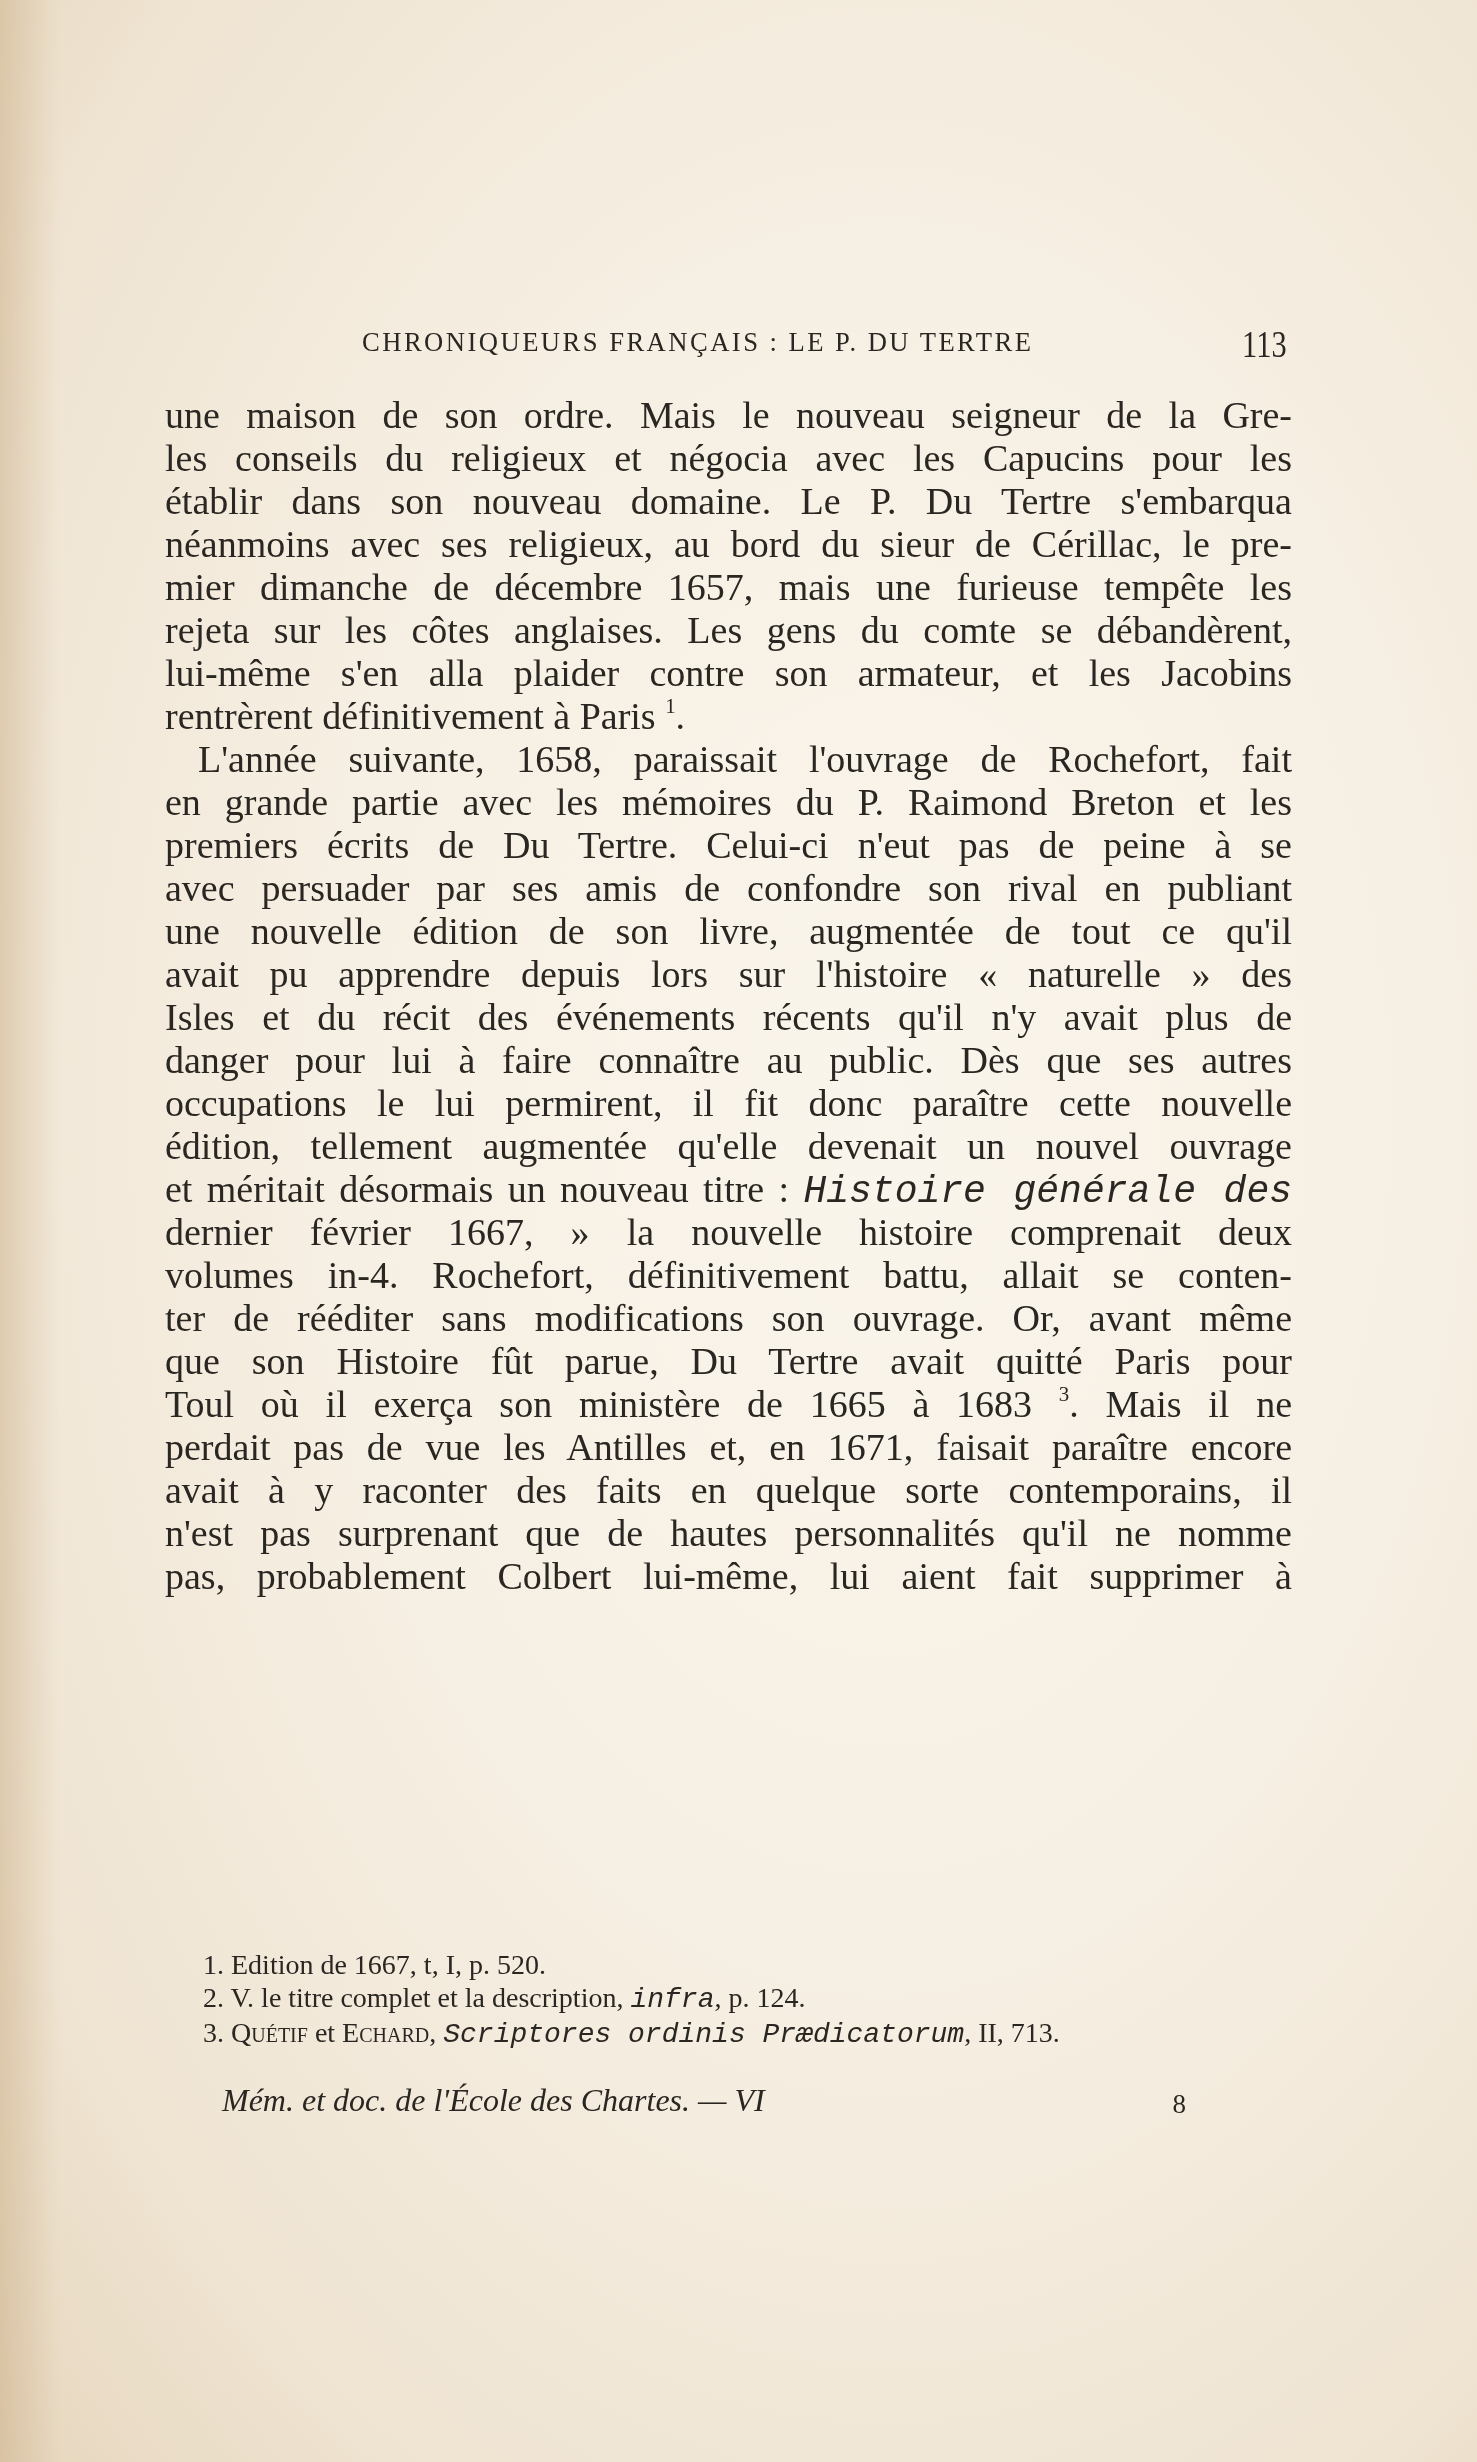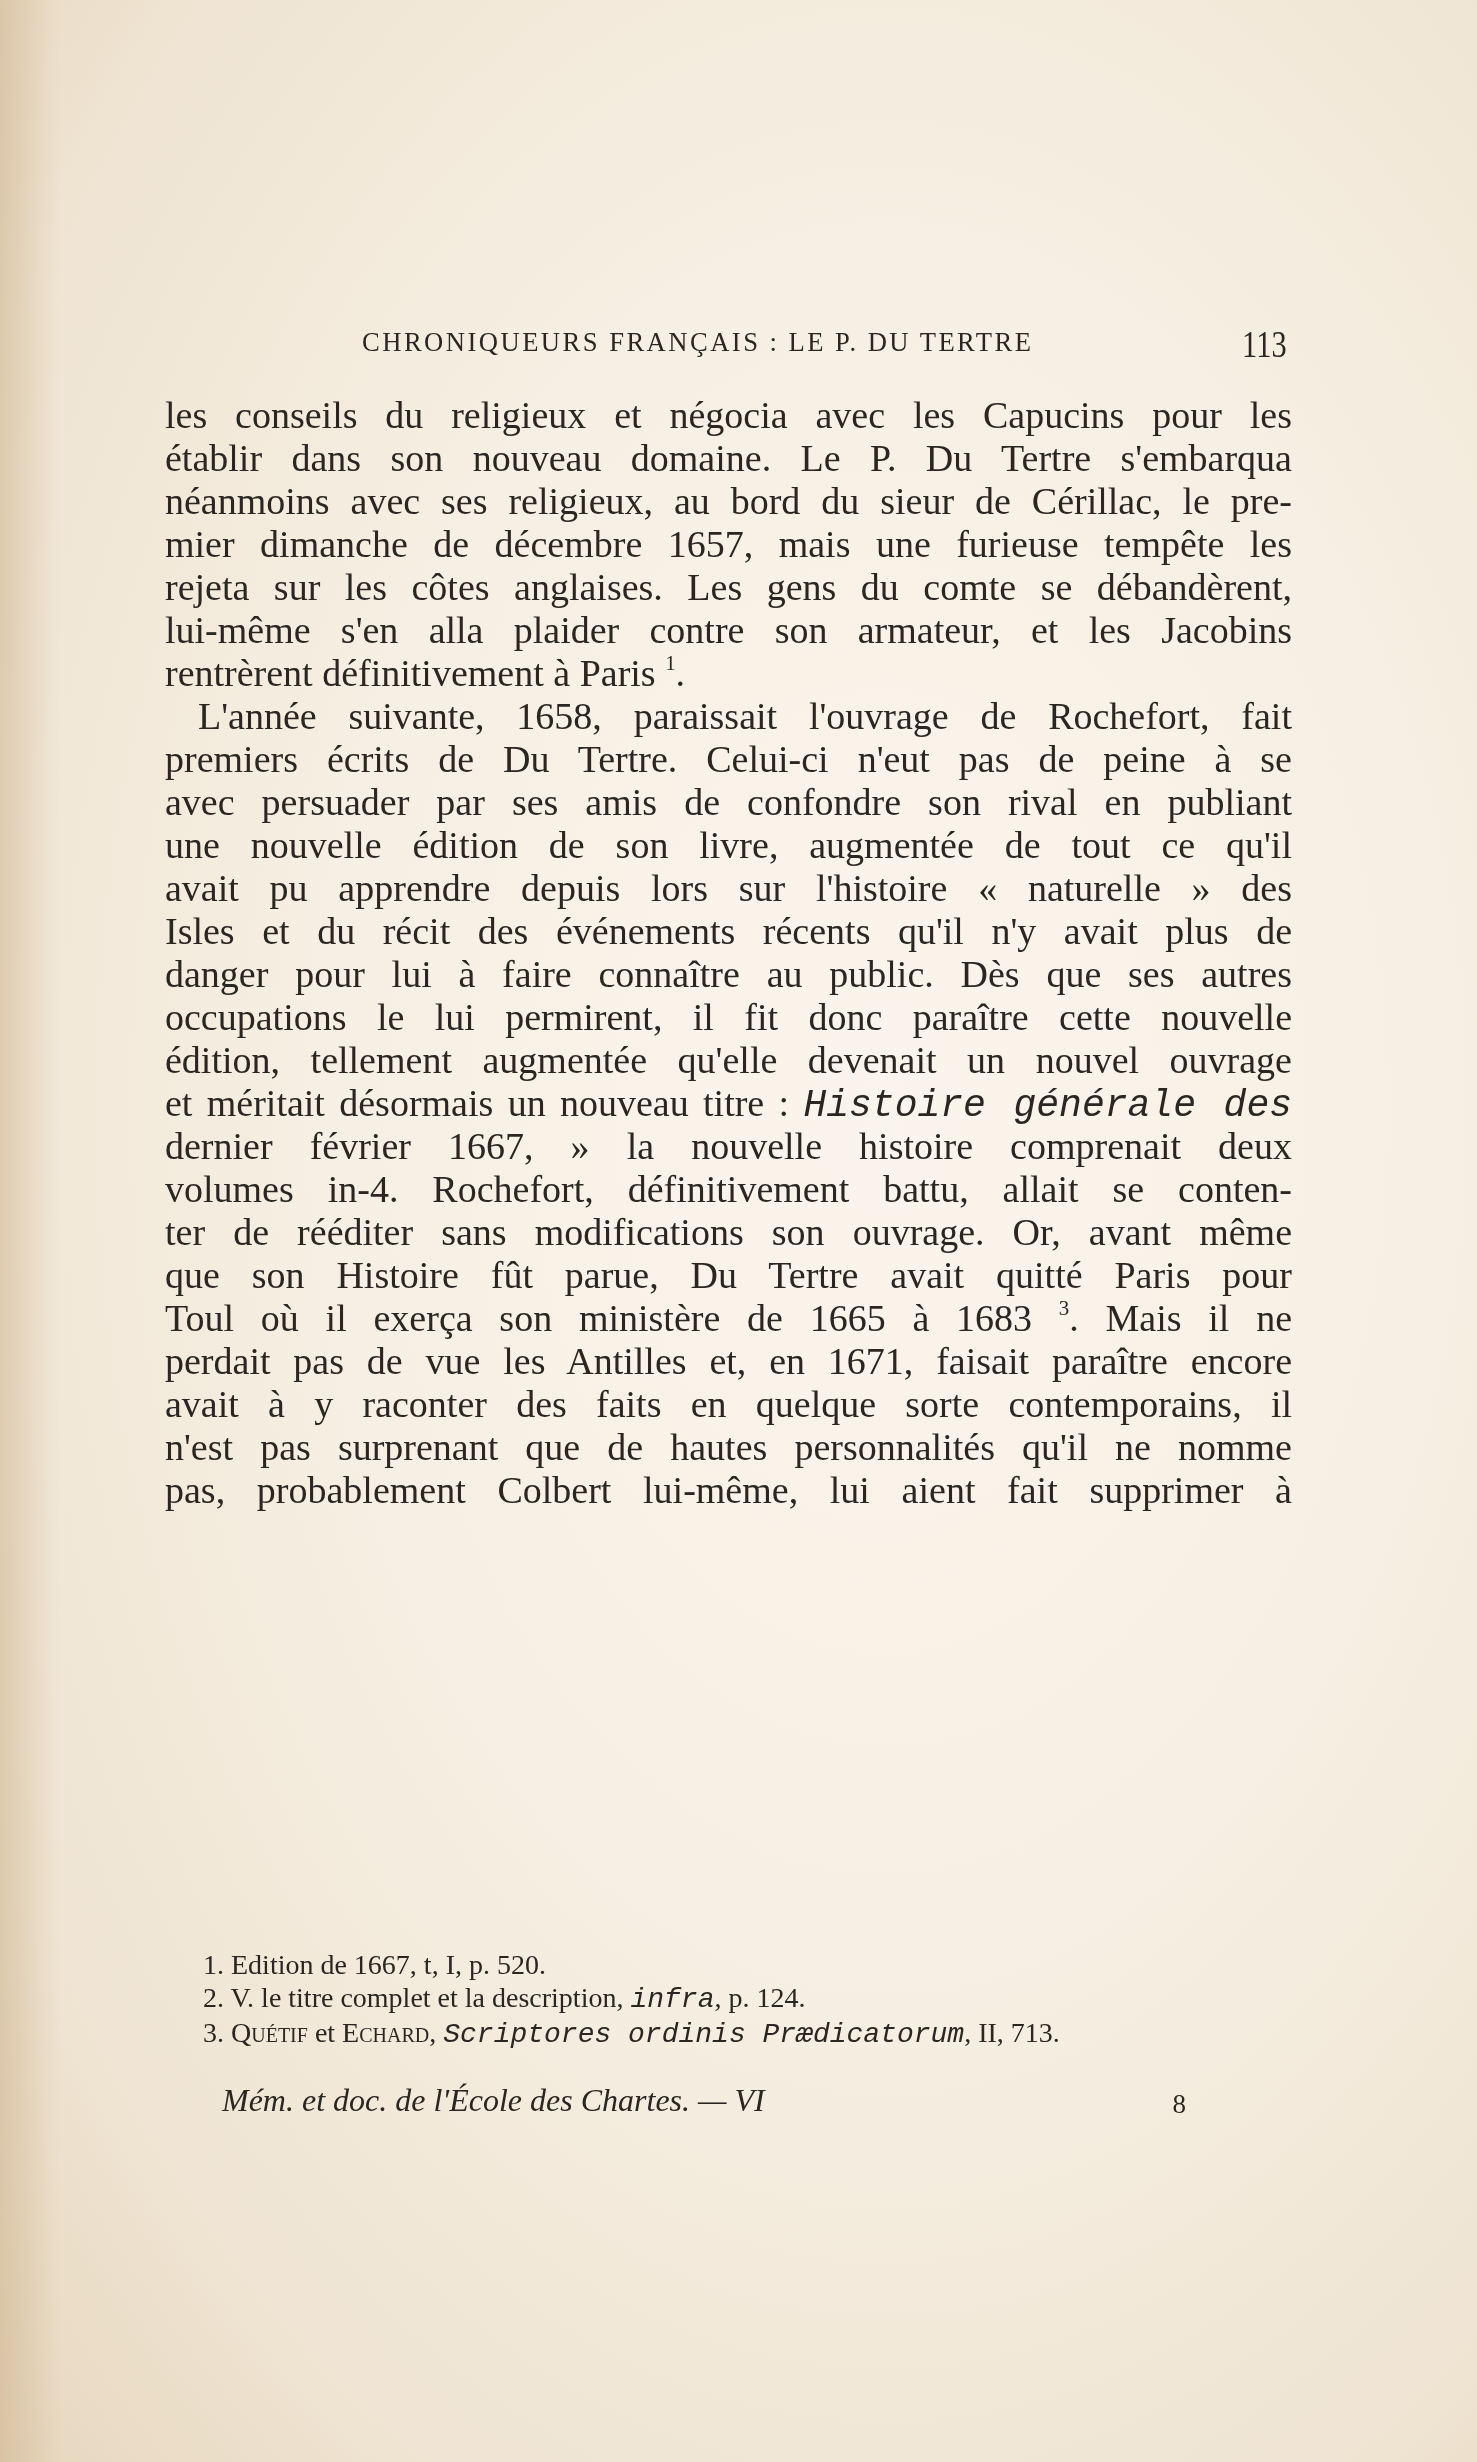--- a/index.html
+++ b/index.html
@@ -85,28 +85,30 @@
 <body>
 
 <div class="page-shade-left"></div>
 
 <div class="running-head">
   <span class="running-head-title">Chroniqueurs français : le P. Du Tertre</span>
   <span class="page-number">113</span>
 </div>
 
 <div class="body-text" id="body-text">
+    <span class="line"><span>une maison de son ordre. Mais le nouveau seigneur de la Gre-</span></span>
     <span class="line"><span>les conseils du religieux et négocia avec les Capucins pour les</span></span>
     <span class="line"><span>établir dans son nouveau domaine. Le P. Du Tertre s'embarqua</span></span>
     <span class="line"><span>néanmoins avec ses religieux, au bord du sieur de Cérillac, le pre-</span></span>
     <span class="line"><span>mier dimanche de décembre 1657, mais une furieuse tempête les</span></span>
     <span class="line"><span>rejeta sur les côtes anglaises. Les gens du comte se débandèrent,</span></span>
     <span class="line"><span>lui-même s'en alla plaider contre son armateur, et les Jacobins</span></span>
     <span class="line last"><span>rentrèrent définitivement à Paris </span><span class="sup">1</span><span>.</span></span>
     <span class="line indent"><span>L'année suivante, 1658, paraissait l'ouvrage de Rochefort, fait</span></span>
+    <span class="line"><span>en grande partie avec les mémoires du P. Raimond Breton et les</span></span>
     <span class="line"><span>premiers écrits de Du Tertre. Celui-ci n'eut pas de peine à se</span></span>
     <span class="line"><span>avec persuader par ses amis de confondre son rival en publiant</span></span>
     <span class="line"><span>une nouvelle édition de son livre, augmentée de tout ce qu'il</span></span>
     <span class="line"><span>avait pu apprendre depuis lors sur l'histoire « naturelle » des</span></span>
     <span class="line"><span>Isles et du récit des événements récents qu'il n'y avait plus de</span></span>
     <span class="line"><span>danger pour lui à faire connaître au public. Dès que ses autres</span></span>
     <span class="line"><span>occupations le lui permirent, il fit donc paraître cette nouvelle</span></span>
     <span class="line"><span>édition, tellement augmentée qu'elle devenait un nouvel ouvrage</span></span>
     <span class="line"><span>et méritait désormais un nouveau titre : </span><i>Histoire générale des</i></span>
     <span class="line"><span>dernier février 1667, » la nouvelle histoire comprenait deux</span></span>

